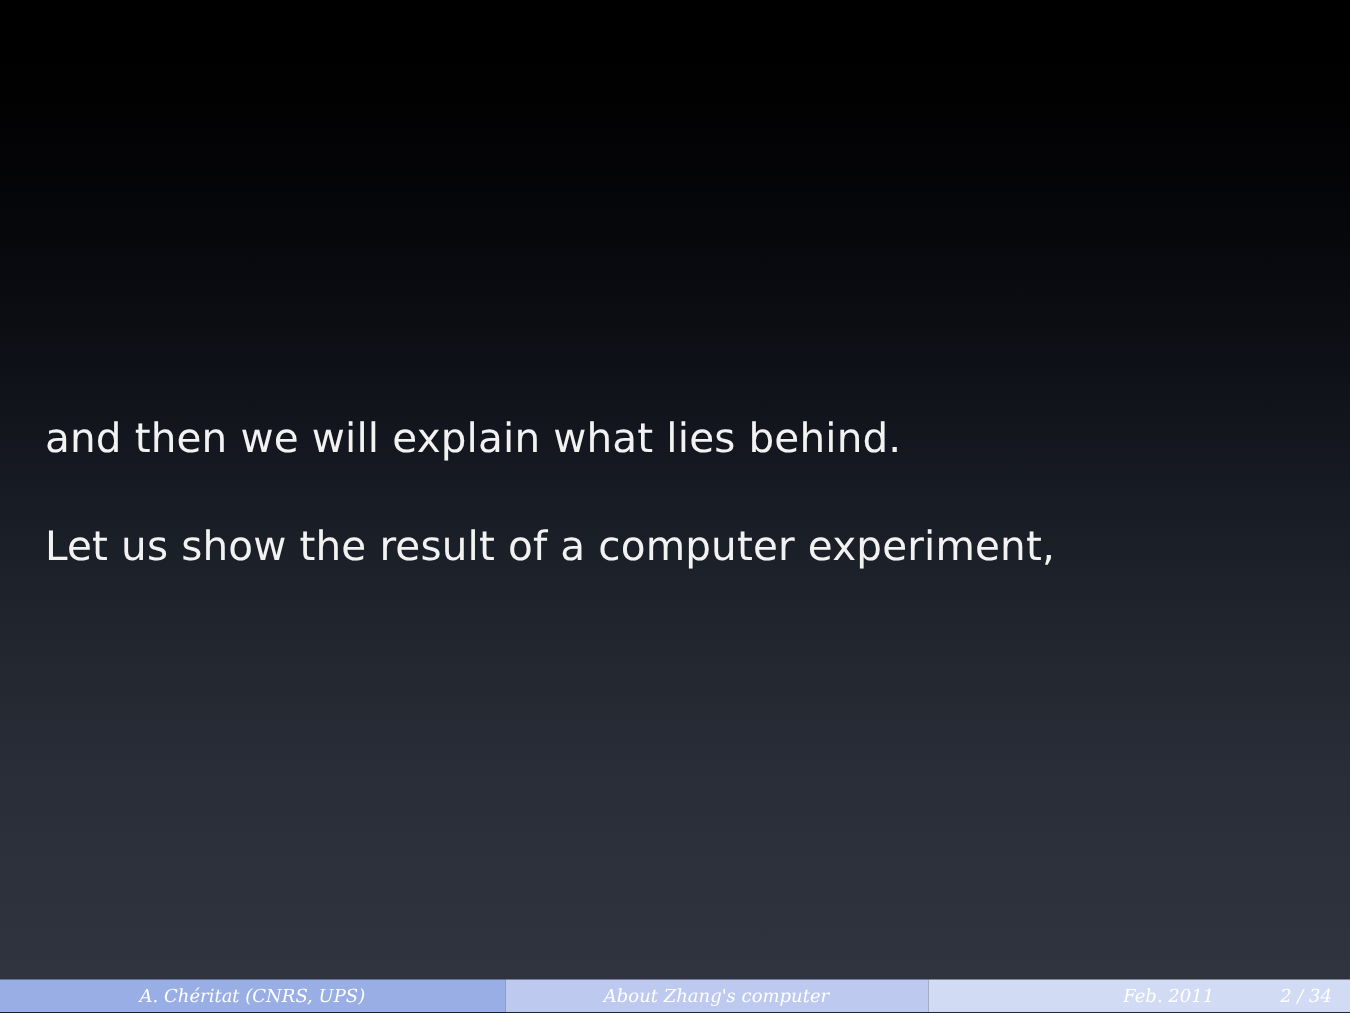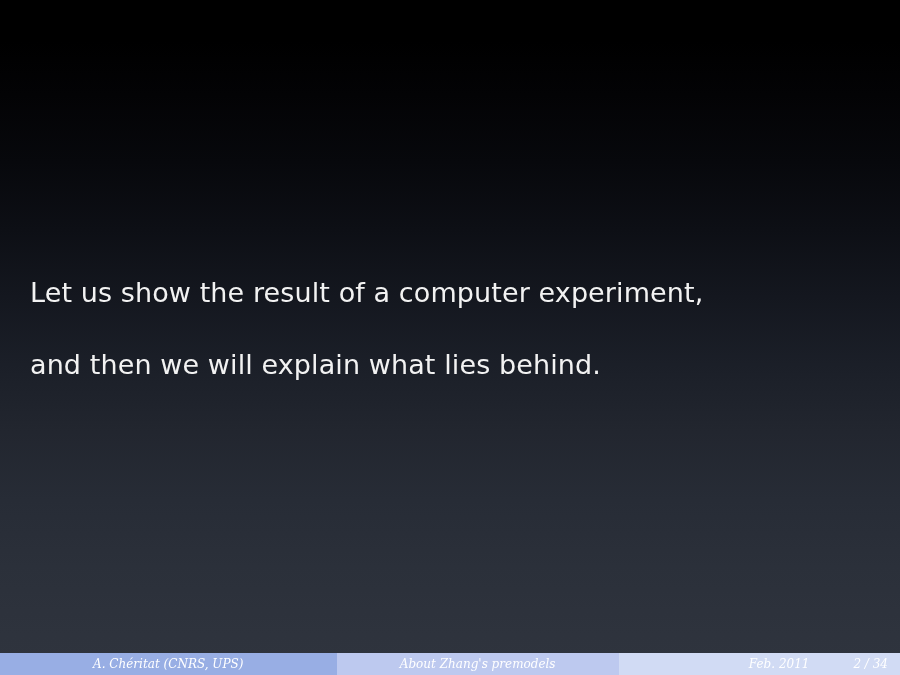--- a/index.html
+++ b/index.html
@@ -98,31 +98,31 @@
     text-align: right;
   }
 </style>
 </head>
 <body>
 
 <div class="slide">
 
   <div class="body-area">
     <div class="body-text">
+      <span class="body-line">and then we will explain what lies behind.</span>
       <span class="body-line">Let us show the result of a computer experiment,</span>
-      <span class="body-line">and then we will explain what lies behind.</span>
     </div>
   </div>
 
   <div class="footer">
     <div class="footer-cell cell-author">
       <span>A. Chéritat  (CNRS, UPS)</span>
     </div>
     <div class="footer-cell cell-title">
-      <span>About Zhang's premodels</span>
+      <span>About Zhang's computer</span>
     </div>
     <div class="footer-cell cell-info">
       <span class="info-date">Feb. 2011</span>
       <span class="info-page">2 / 34</span>
     </div>
   </div>
 
 </div>
 
 </body></html>

